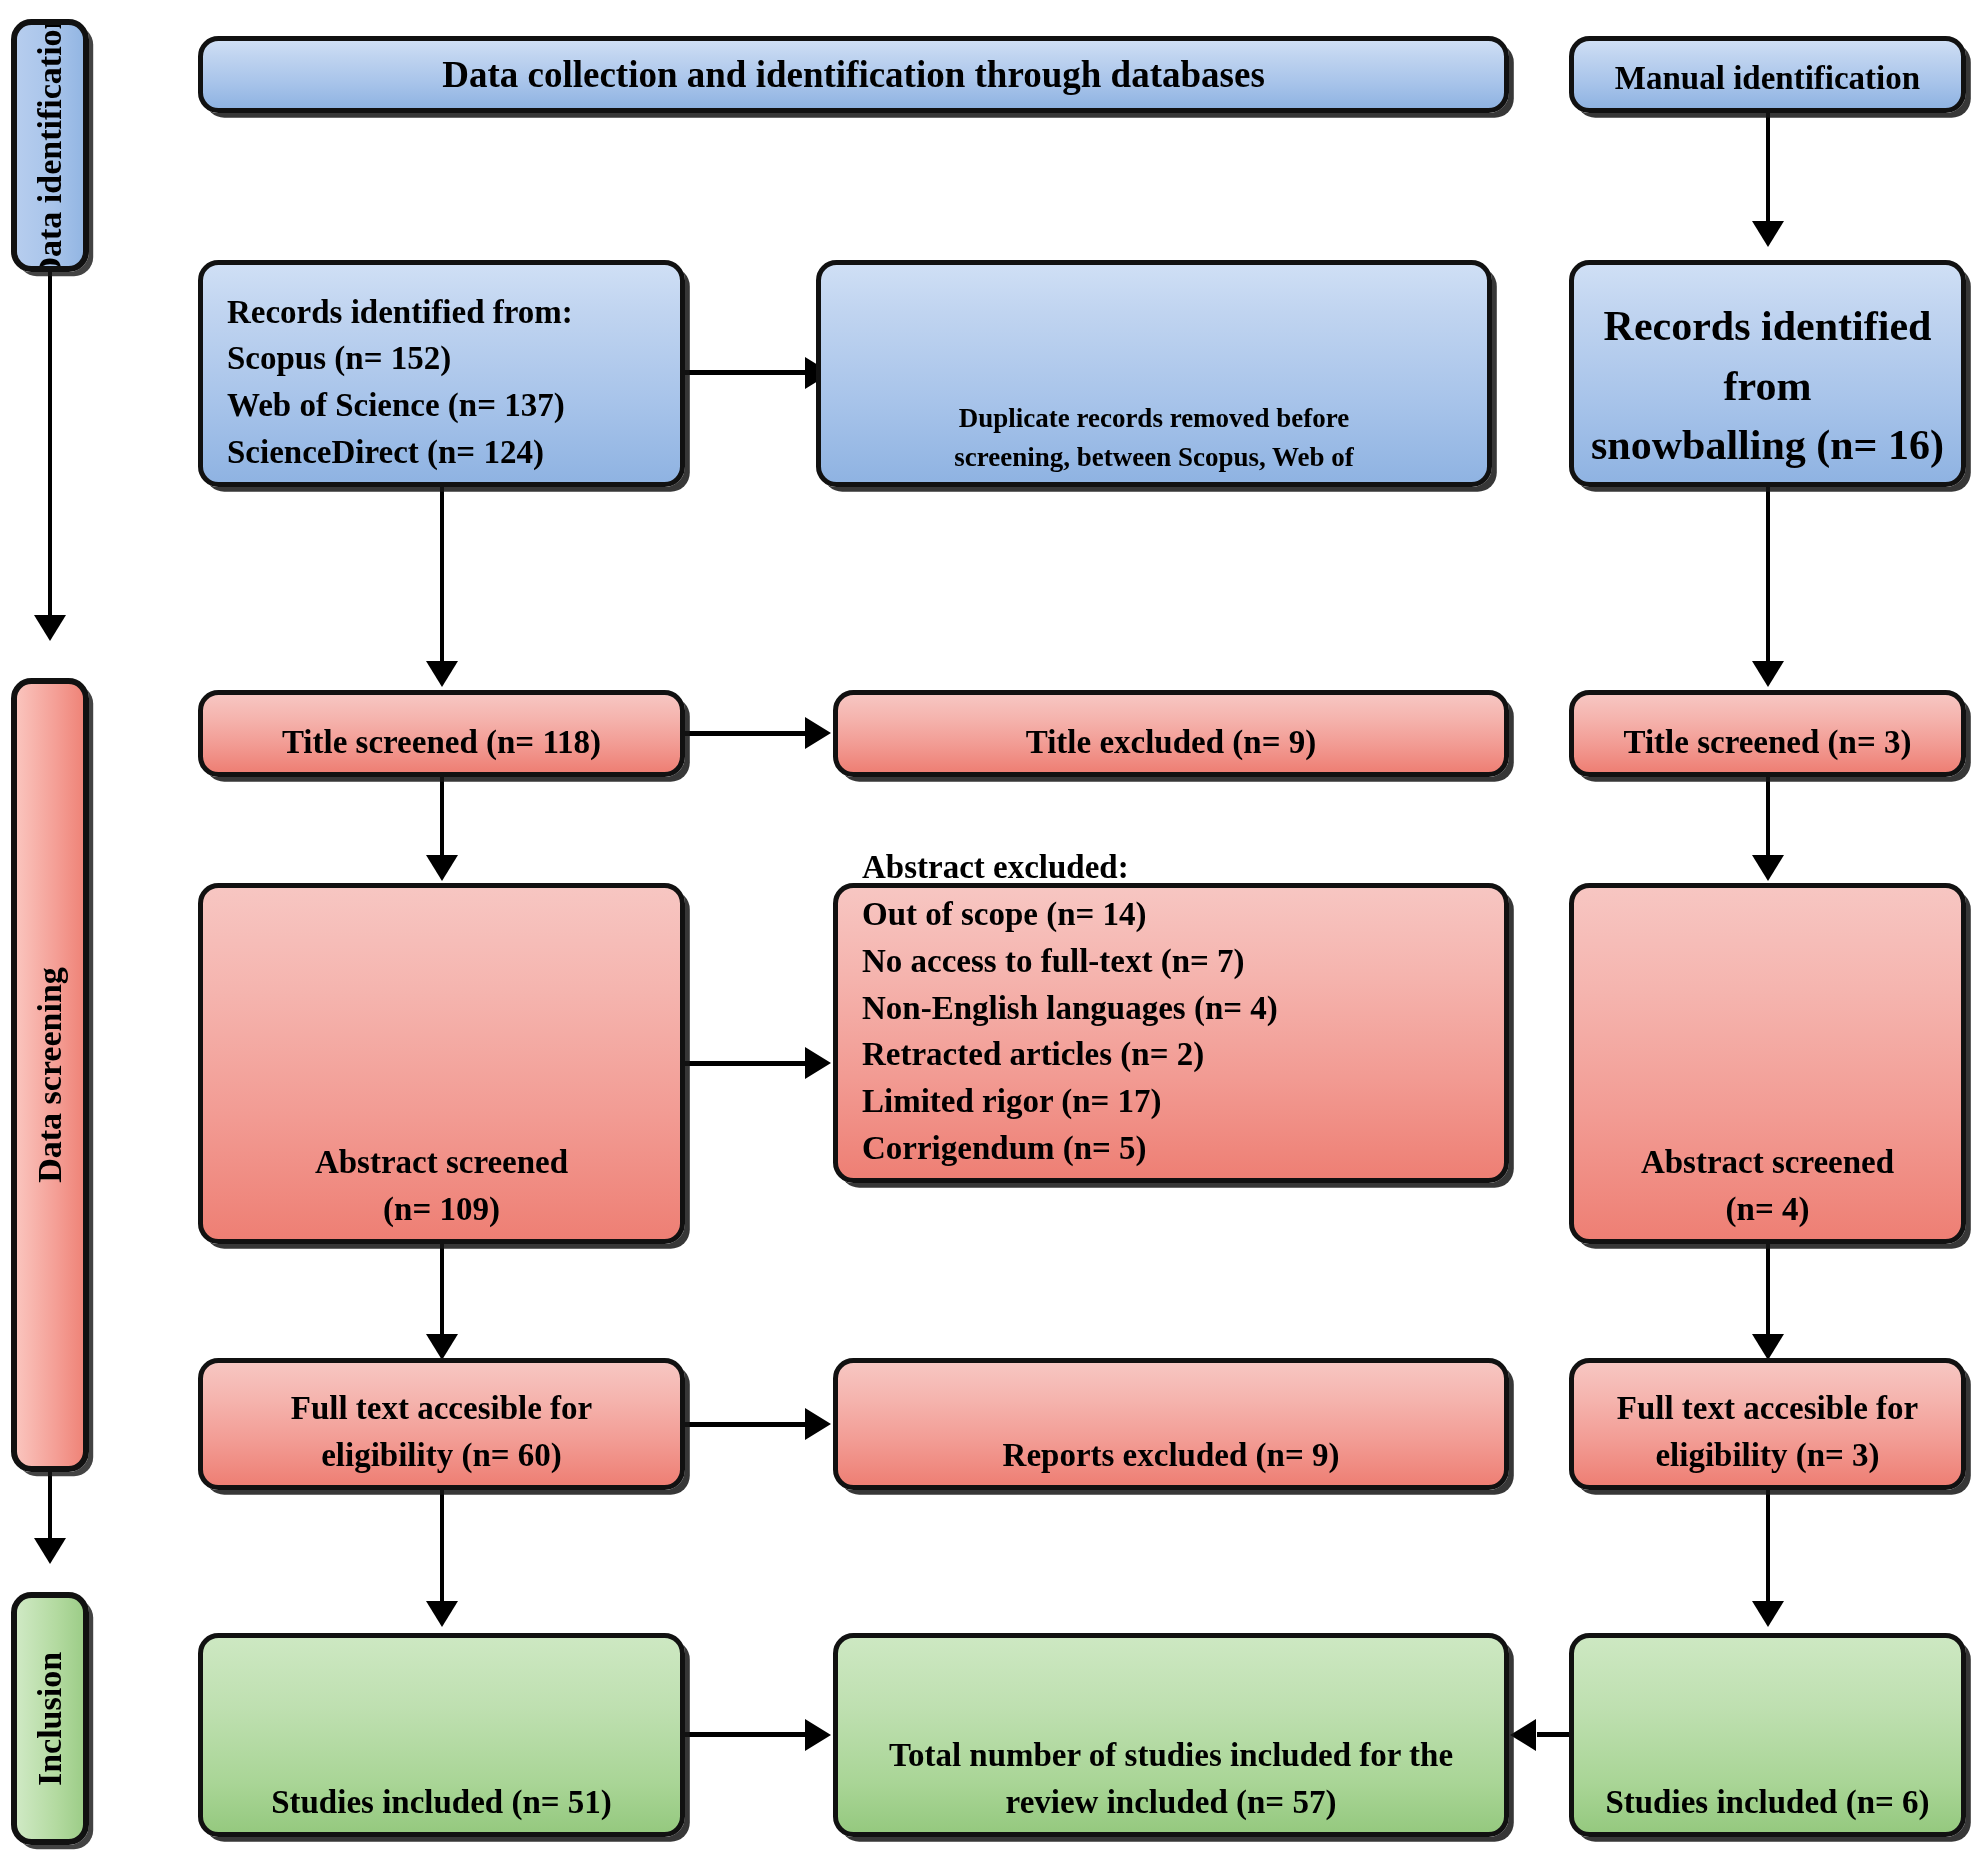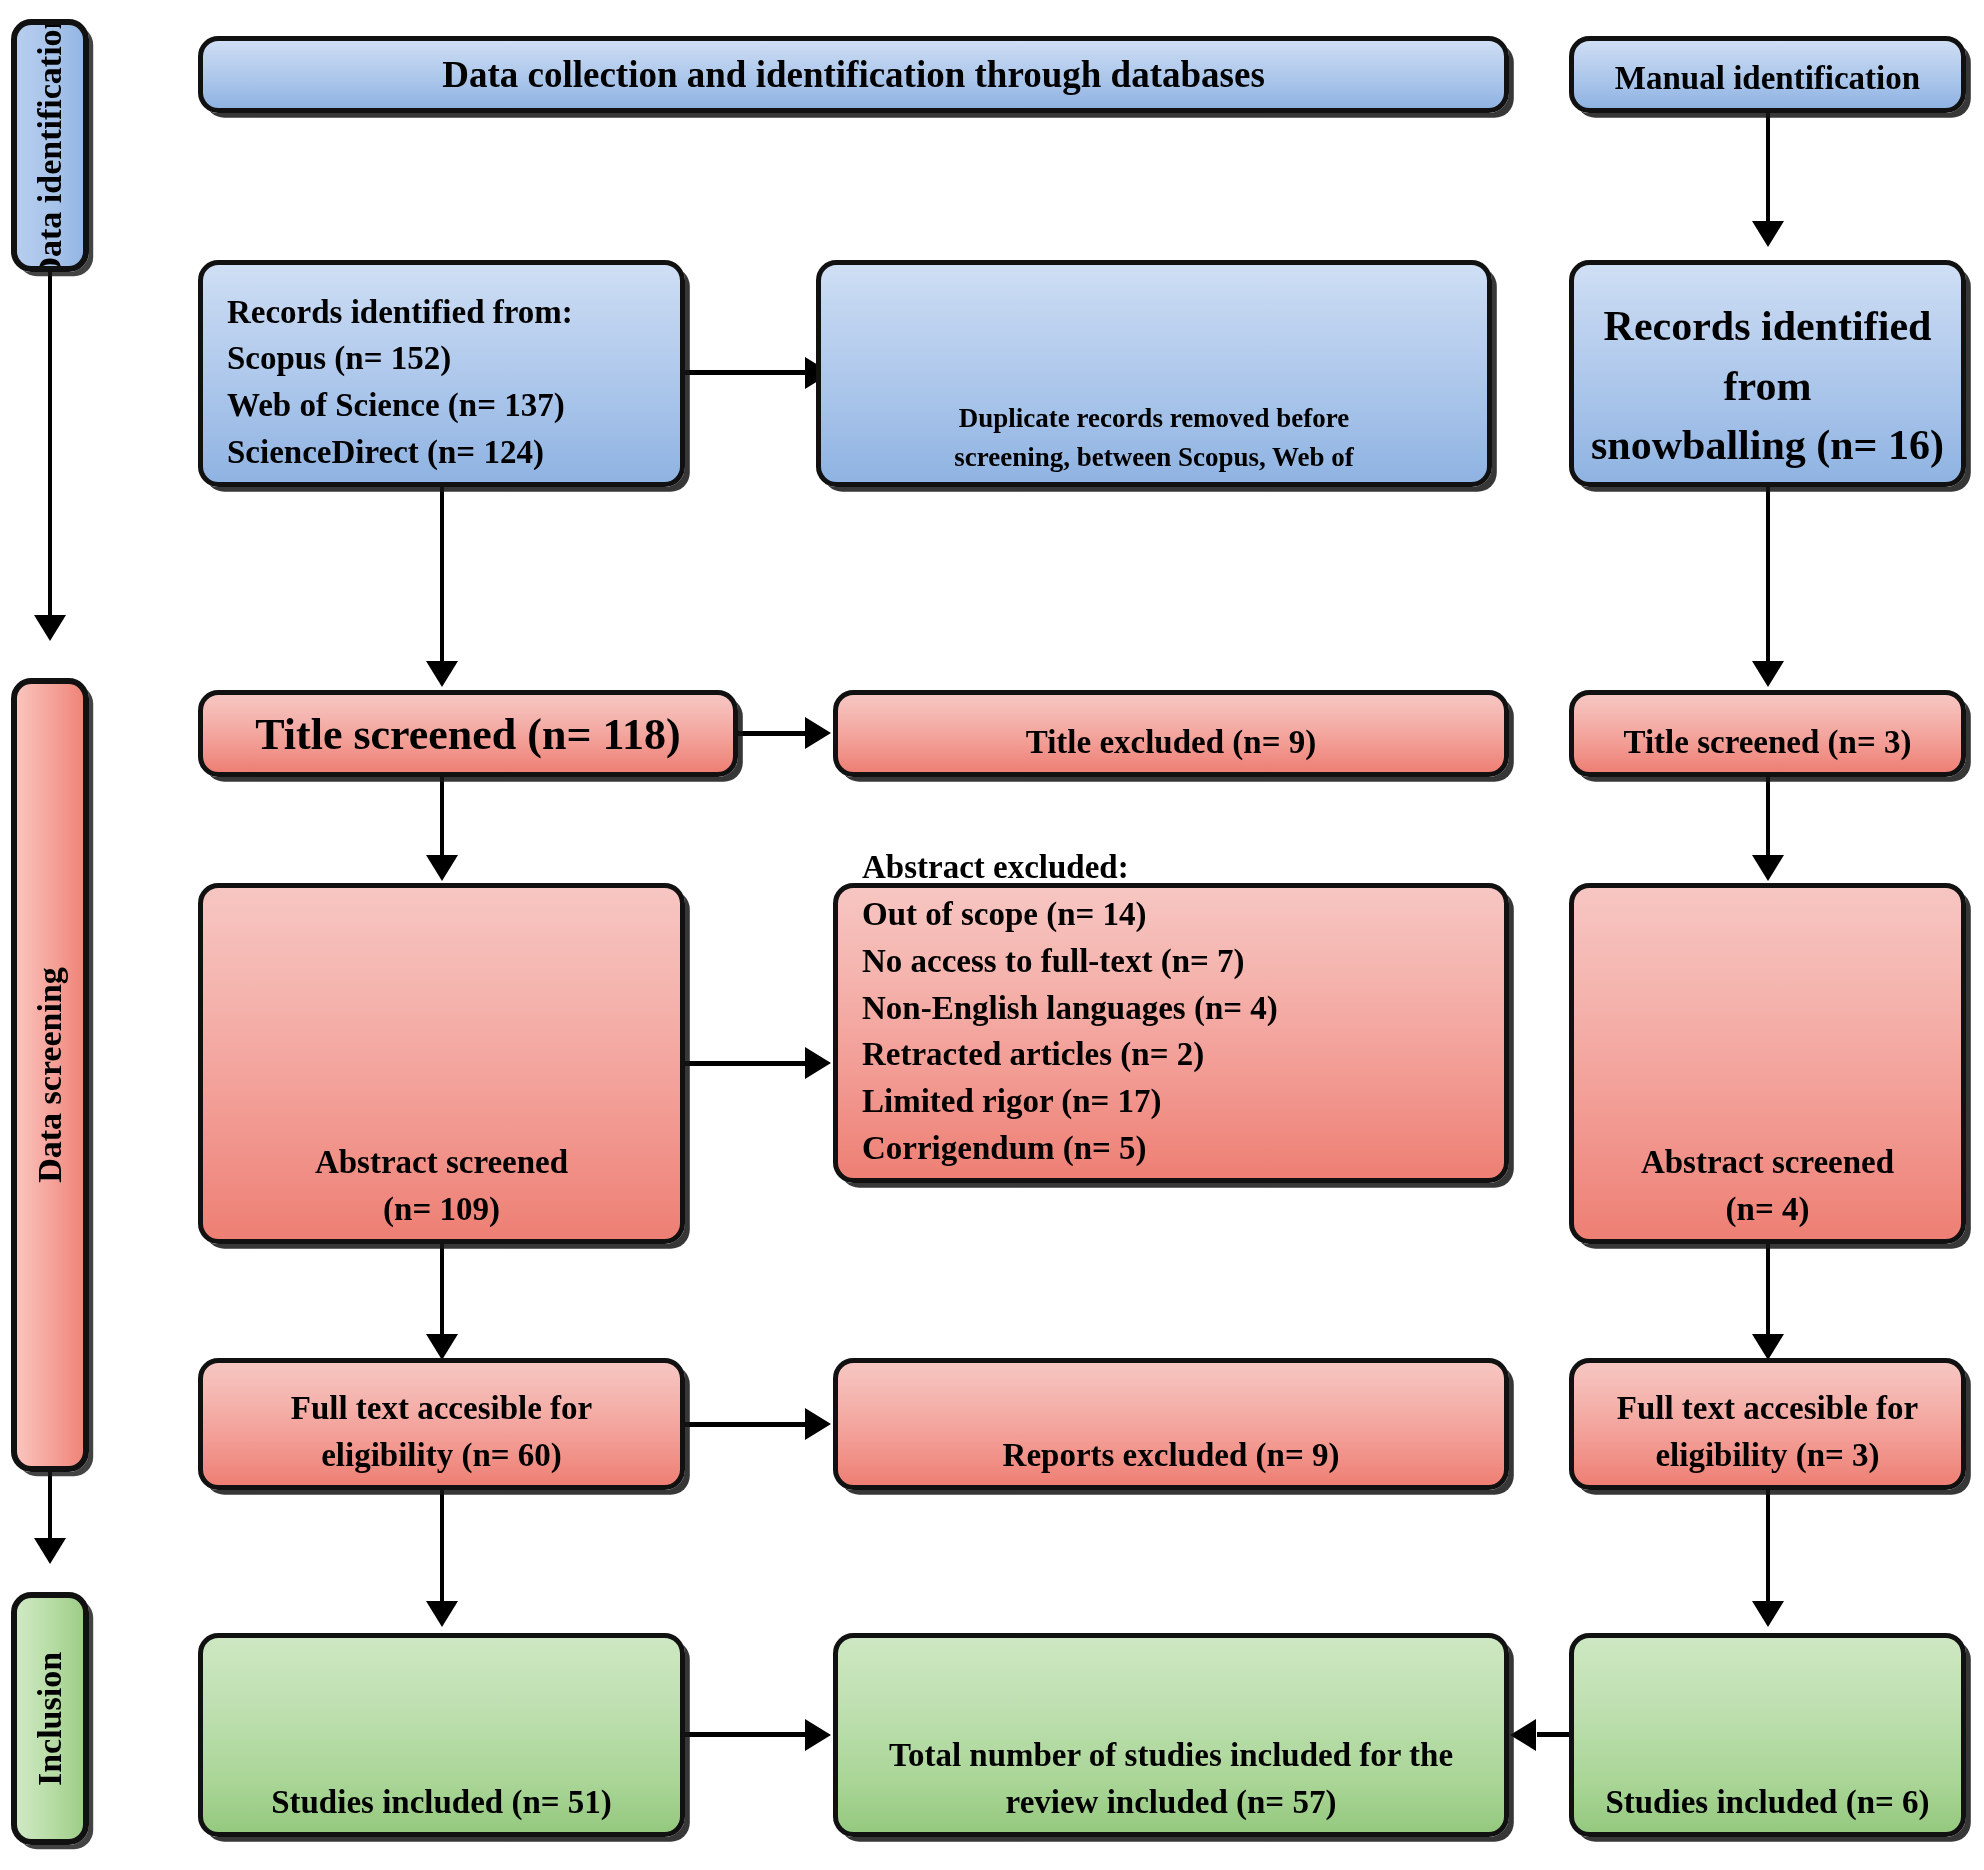--- a/index.html
+++ b/index.html
@@ -119,21 +119,21 @@
 
   <div class="hline" style="left:685px;top:370px;width:120px;"></div>
   <div class="arr arr-right" style="left:805px;top:357px;"></div>
 
   <div class="vline" style="left:440px;top:487px;height:174px;"></div>
   <div class="arr arr-down" style="left:426px;top:661px;"></div>
 
   <div class="vline" style="left:1766px;top:487px;height:174px;"></div>
   <div class="arr arr-down" style="left:1752px;top:661px;"></div>
 
-  <div class="node pink" style="left:198px;top:690px;width:540px;height:87px;font-size:44px;">
+  <div class="node pink" style="left:198px;top:690px;width:487px;height:87px;font-size:33px;">
     <span class="txt">Title screened (n= 118)</span>
   </div>
 
   <div class="node pink" style="left:833px;top:690px;width:676px;height:87px;font-size:33px;">
     <span class="txt">Title excluded (n= 9)</span>
   </div>
 
   <div class="node pink" style="left:1569px;top:690px;width:397px;height:87px;font-size:33px;">
     <span class="txt">Title screened  (n= 3)</span>
   </div>

